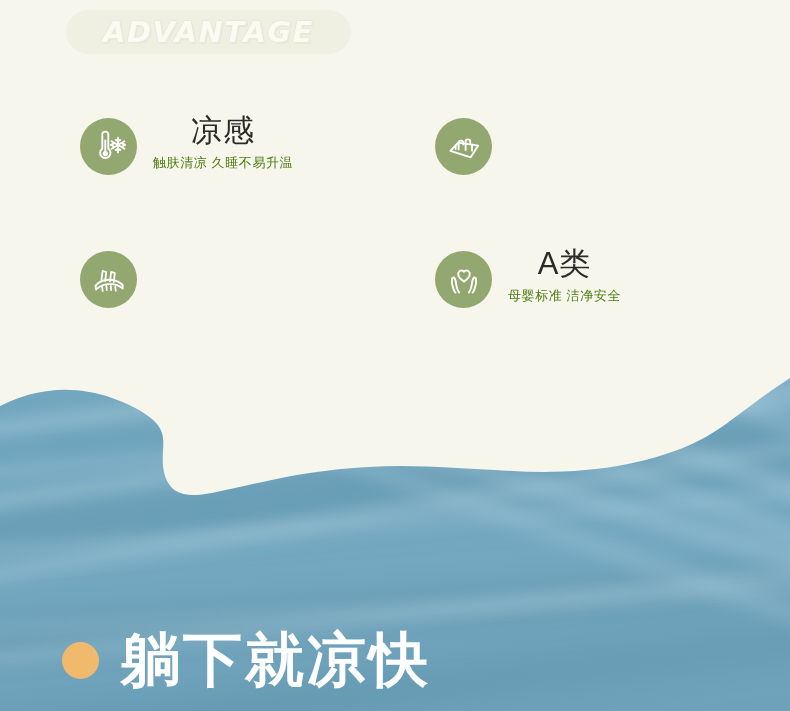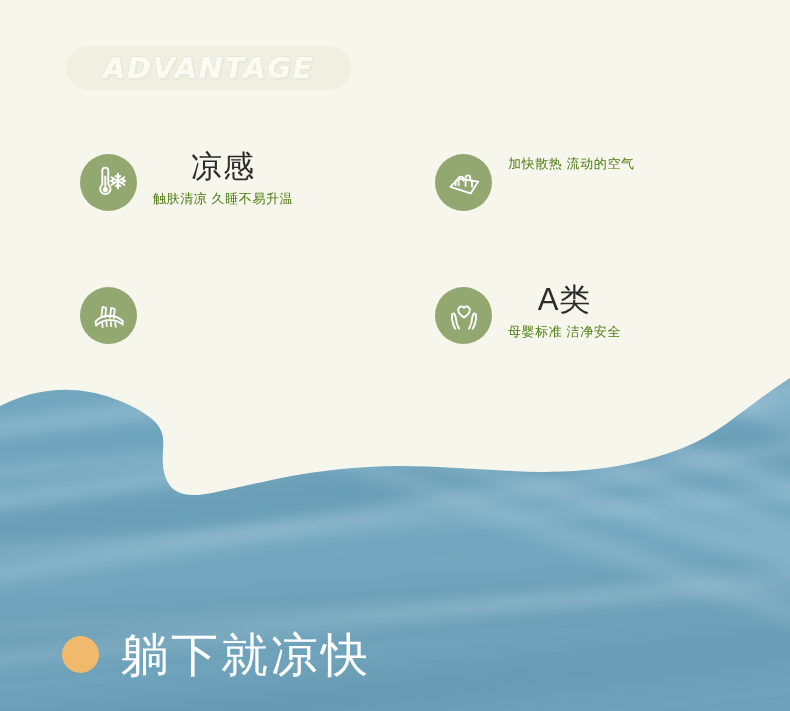--- a/index.html
+++ b/index.html
@@ -96,21 +96,20 @@
     height: 711px;
     pointer-events: none;
   }
 
   
   .top-content {
     position: absolute;
     left: 0; top: 0;
     width: 790px;
     height: 400px;
-    margin-top: 36px;
   }
 
   .advantage-badge {
     position: absolute;
     left: 66px;
     top: 10px;
     width: 285px;
     height: 44px;
     background: #eff0e2;
     border-radius: 22px;
@@ -194,25 +193,25 @@
     gap: 22px;
   }
   .bullet-dot {
     width: 37px;
     height: 37px;
     border-radius: 50%;
     background: #f0b96c;
     flex: 0 0 auto;
   }
   .bottom-headline {
-    font-size: 47px;
+    font-size: 59px;
     line-height: 1.05;
     color: #ffffff;
     letter-spacing: 3px;
-    font-weight: 400;
+    font-weight: 700;
     white-space: nowrap;
   }
 </style>
 </head>
 <body>
 
 <div class="page">
 
   <div class="water-layer">
     <div class="water-base"></div>
@@ -295,21 +294,20 @@
 
             <path d="M5.4 22.8 L13.2 14.6 L33.2 17.6 L25.6 29.4 Z"></path>
 
             <path d="M13.6 21.4 v-6.5 a2.3 2.3 0 0 1 4.6 0 v1.6"></path>
             <path d="M20.6 22.0 v-8.3 a2.3 2.3 0 0 1 4.6 0 v1.7"></path>
             <path d="M27.0 22.6 v-6.2"></path>
             <path d="M10.6 21.0 v-3.6"></path>
           </svg>
         </div>
         <div class="feat-text">
-          <div class="feat-sub">加快散热 流动的空气</div>
         </div>
       </div>
 
       <div class="feature">
         <div class="feat-icon">
           <svg width="38" height="38" viewBox="0 0 38 38" fill="none" stroke="#ffffff" stroke-width="1.8" stroke-linecap="round" stroke-linejoin="round">
 
             <path d="M11.4 19.6 L12.6 9.8 L16.2 11.0 L15.2 20.2"></path>
             <path d="M20.0 20.6 L21.2 10.8 L24.8 12.0 L23.8 21.2"></path>
 

